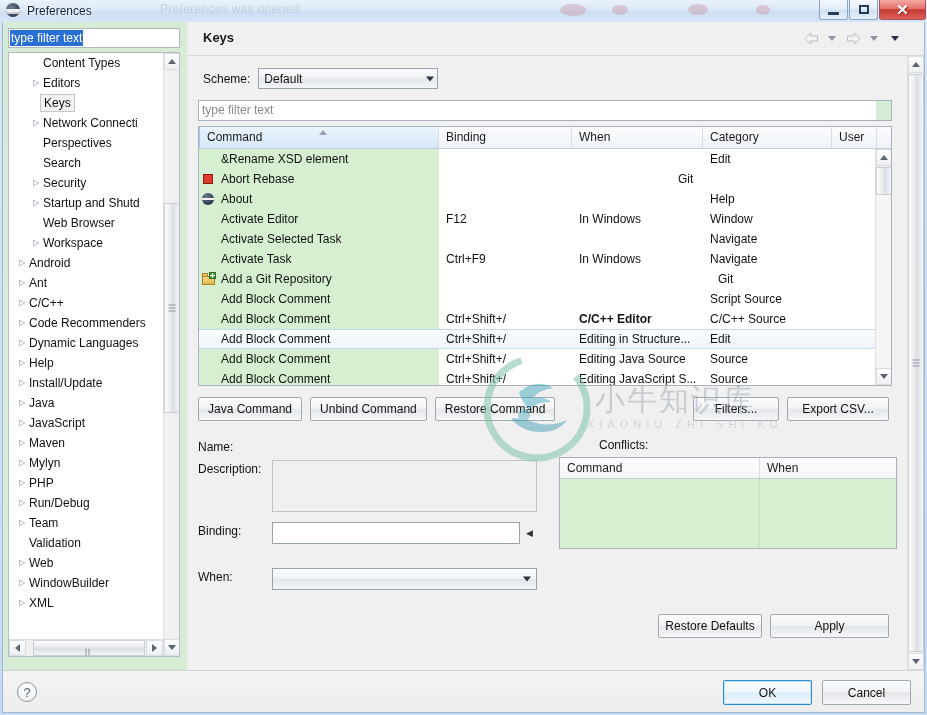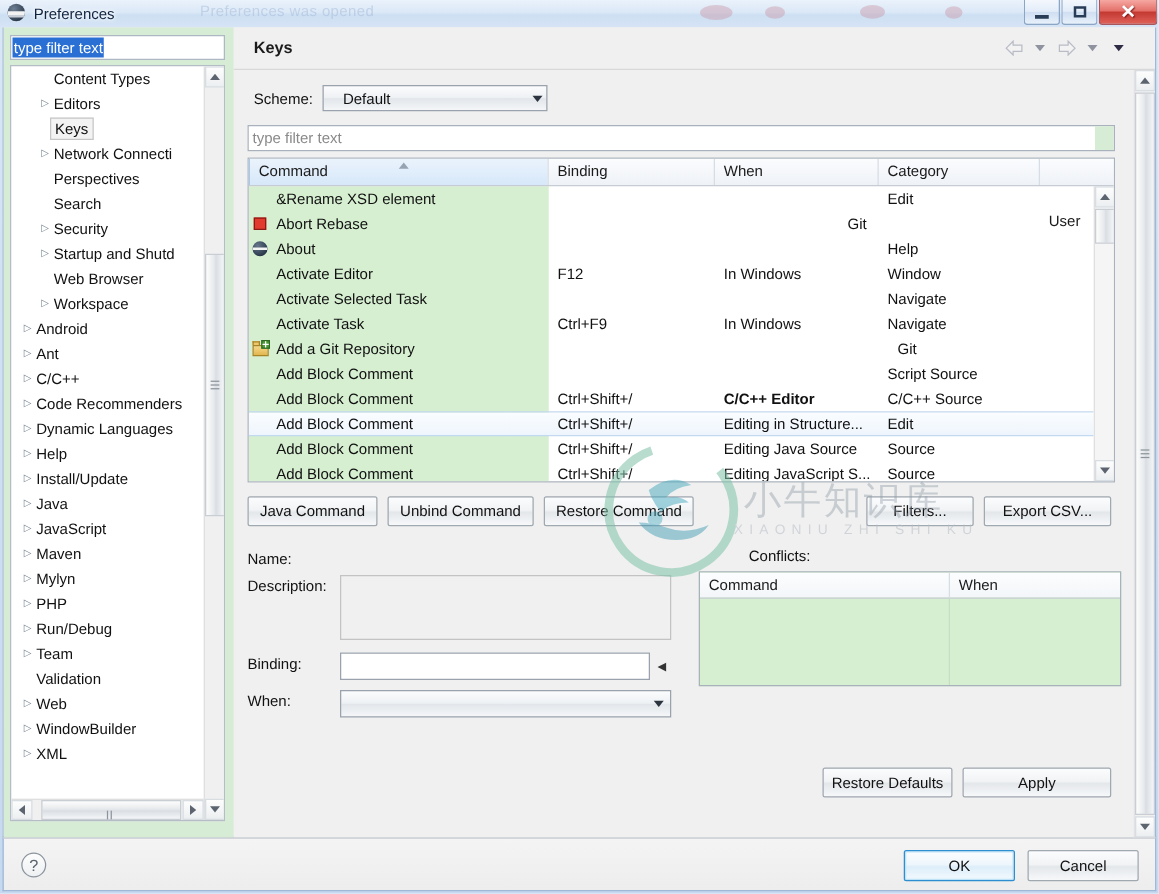--- a/index.html
+++ b/index.html
@@ -205,21 +205,21 @@
     position: absolute; right: 0; top: 34px; bottom: 0; width: 17px;
     background: #f0f0f0; border-left: 1px solid #e2e2e2;
   }
 
   .row-scheme { position: absolute; left: 16px; top: 12px; display: flex; align-items: center; }
   .lbl { font-size: 12px; color: #111; }
   .combo {
     height: 21px; border: 1px solid #9aa3ad;
     background: linear-gradient(to bottom,#fbfcfd 0%,#eef1f4 48%,#e2e6ea 52%,#f4f6f8 100%);
     display: flex; align-items: center; position: relative;
-    padding-left: 15px; font-size: 12px; color: #111;
+    padding-left: 5px; font-size: 12px; color: #111;
   }
   .combo .cbtn {
     position: absolute; right: 3px; top: 50%; transform: translateY(-50%);
     width: 0; height: 0;
     border-left: 4px solid transparent; border-right: 4px solid transparent;
     border-top: 5px solid #2c3440;
   }
 
   #filter2 {
     position: absolute; left: 11px; top: 44px; width: 694px; height: 21px;
@@ -623,21 +623,21 @@
           <div id="filter2-tab"></div>
         </div>
 
         <div id="table-outer">
           <div id="green-band"></div>
           <div id="thead">
               <div class="th active" style="width: 240px;"><span>Command</span><span class="sort-ind"></span></div>
               <div class="th" style="width: 133px;"><span>Binding</span></div>
               <div class="th" style="width: 131px;"><span>When</span></div>
               <div class="th" style="width: 129px;"><span>Category</span></div>
-              <div class="th" style="width: 45px; margin-top: 40px;"><span>User</span></div>
+              <div class="th" style="width: 45px;"><span>User</span></div>
             </div>
           <div id="tbody">
               <div class="trow">
                 <div class="cell cmd" style="width: 240px;">
                   <span class="cmd-ico"></span>
                   <span class="cmd-txt">&amp;Rename XSD element</span>
                 </div>
                 <div class="cell" style="width: 133px;"></div>
                 <div class="cell" style="width: 131px;"></div>
                 <div class="cell" style="width: 129px;">Edit</div>
@@ -794,21 +794,21 @@
             <div class="fl">Description:</div>
             <div class="fv-desc"></div>
           </div>
           <div class="frow" style="margin-top:10px;">
             <div class="fl">Binding:</div>
             <div class="fv-binding-wrap">
               <div class="fv-binding"></div>
               <div class="binding-btn">◀</div>
             </div>
           </div>
-          <div class="frow" style="margin-top:8px;">
+          <div class="frow" style="margin-top:24px;">
             <div class="fl">When:</div>
             <div class="fv-when">
               <span class="cbtn" style="position:absolute;right:5px;top:50%;transform:translateY(-50%);width:0;height:0;border-left:4px solid transparent;border-right:4px solid transparent;border-top:5px solid #2c3440;"></span>
             </div>
           </div>
         </div>
 
         <div id="conflicts">
           <div id="conf-label">Conflicts:</div>
           <div id="conf-table">

